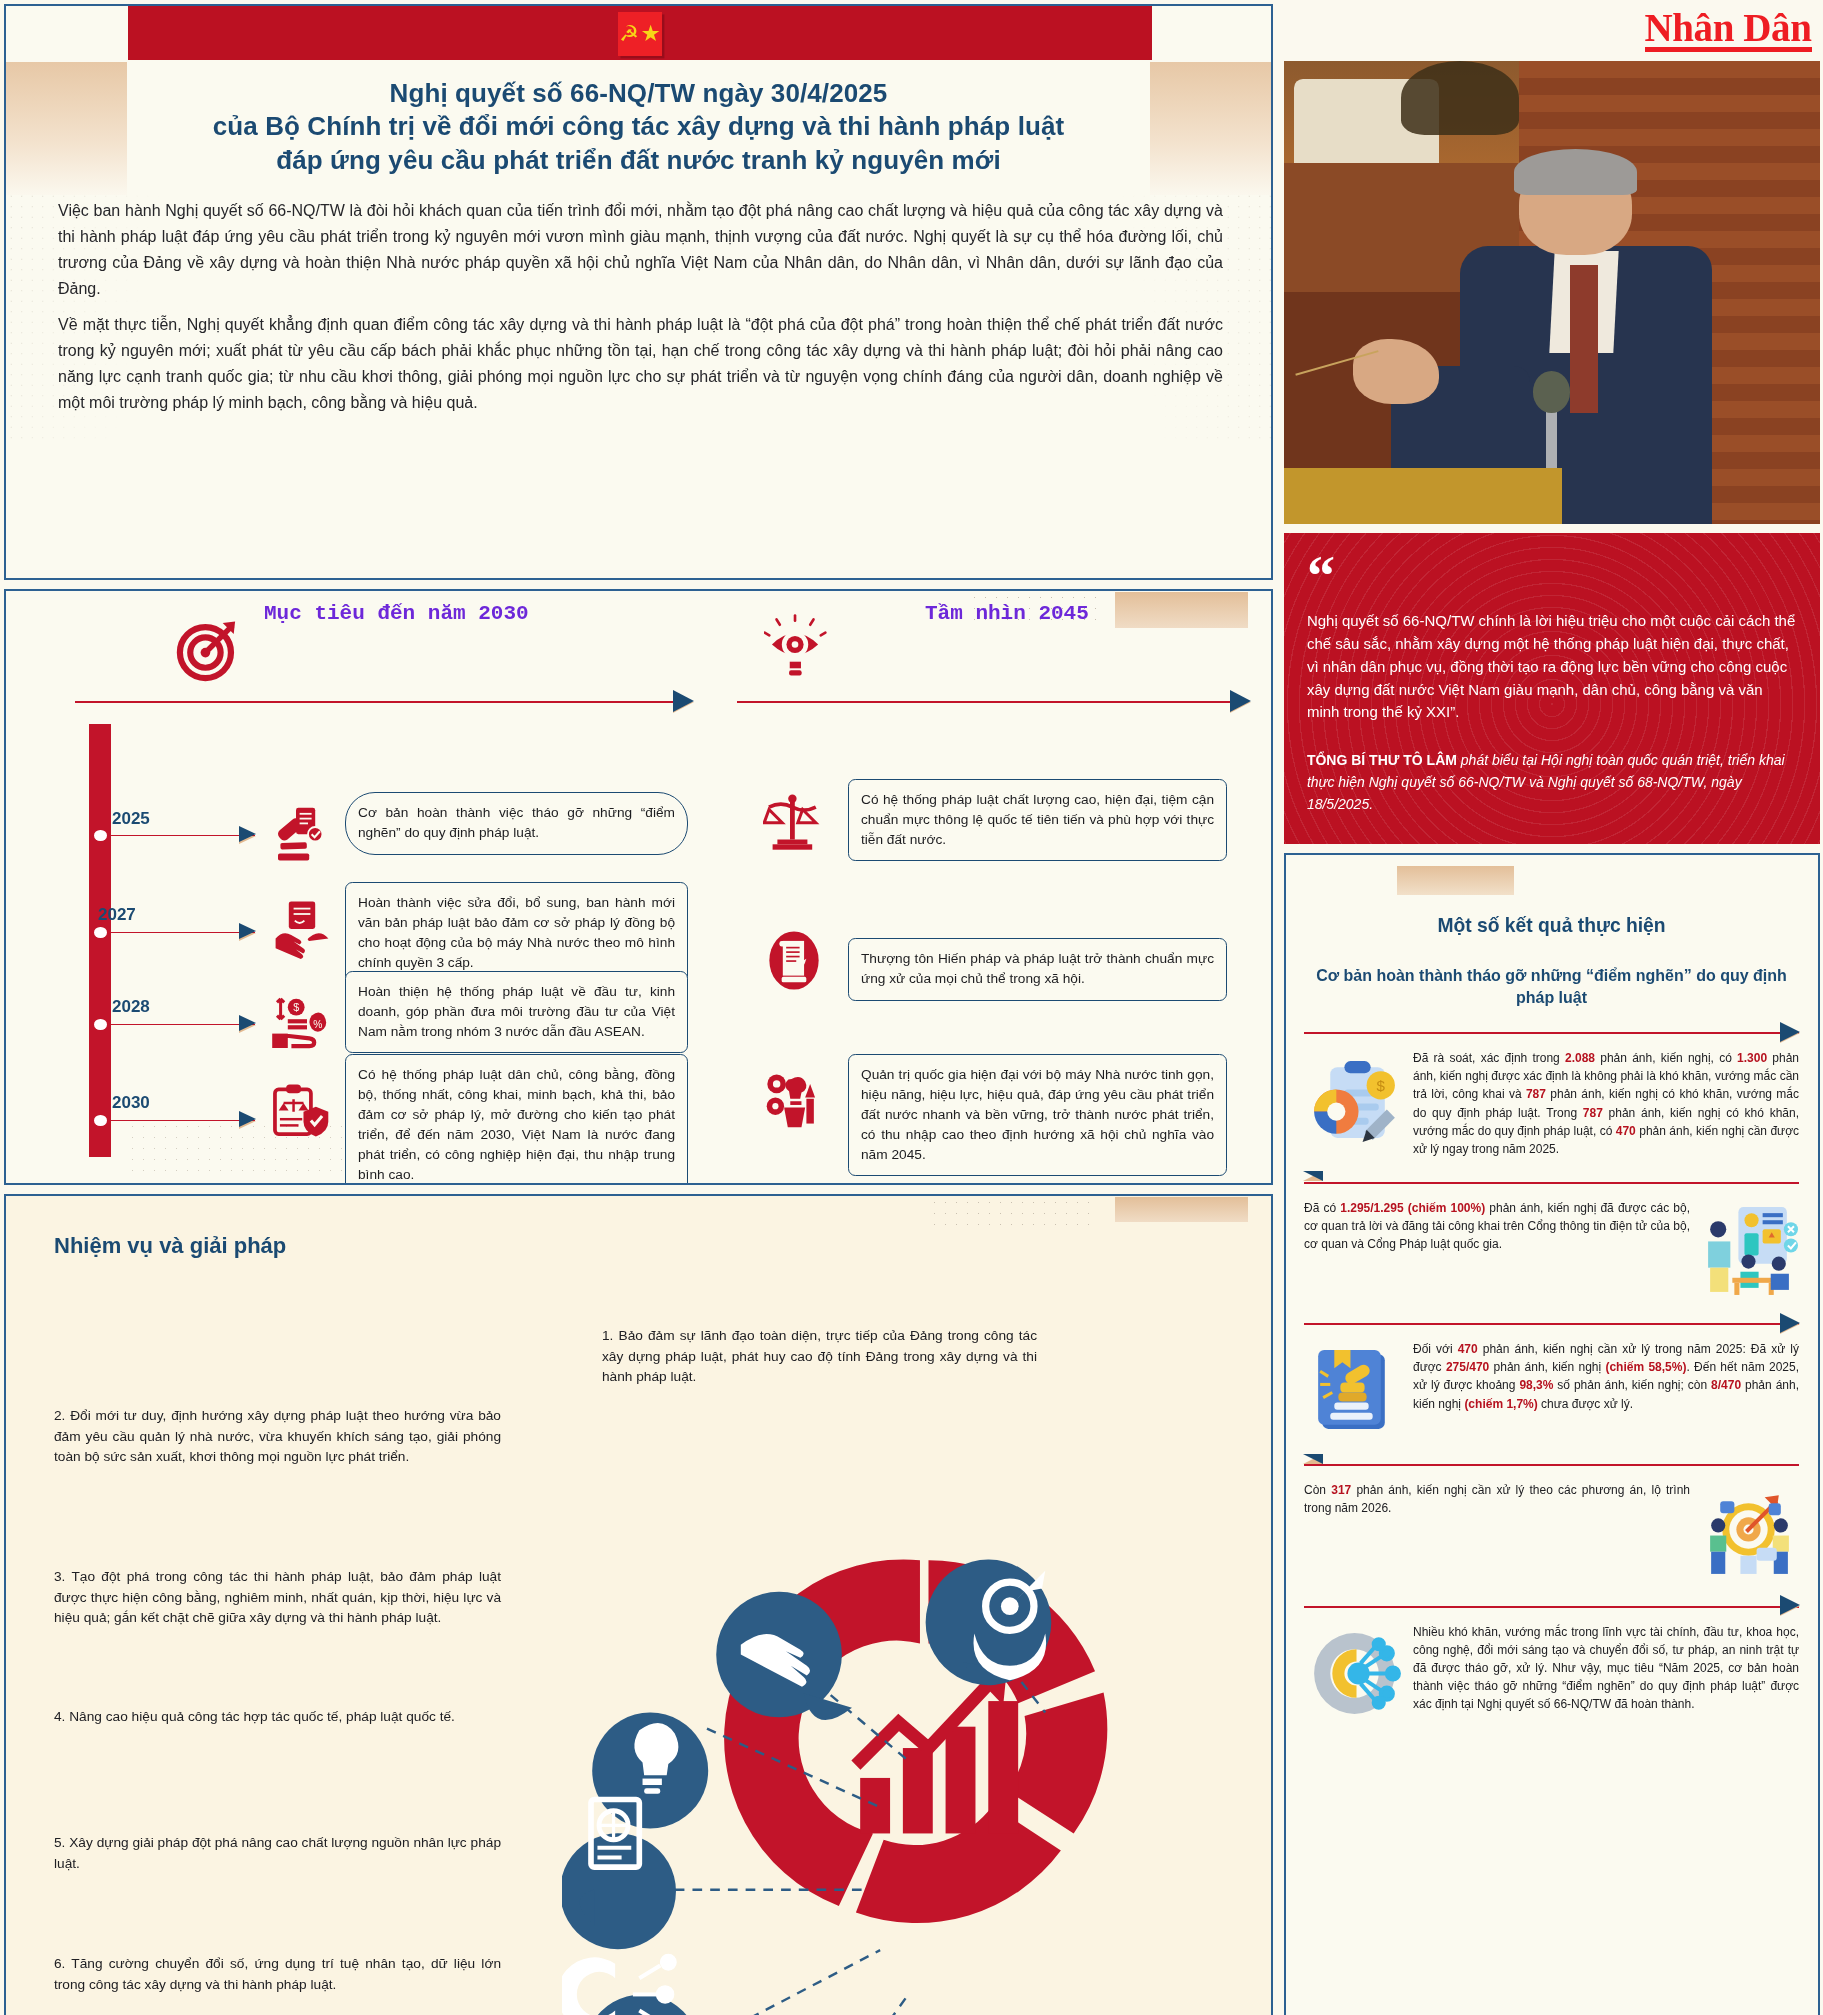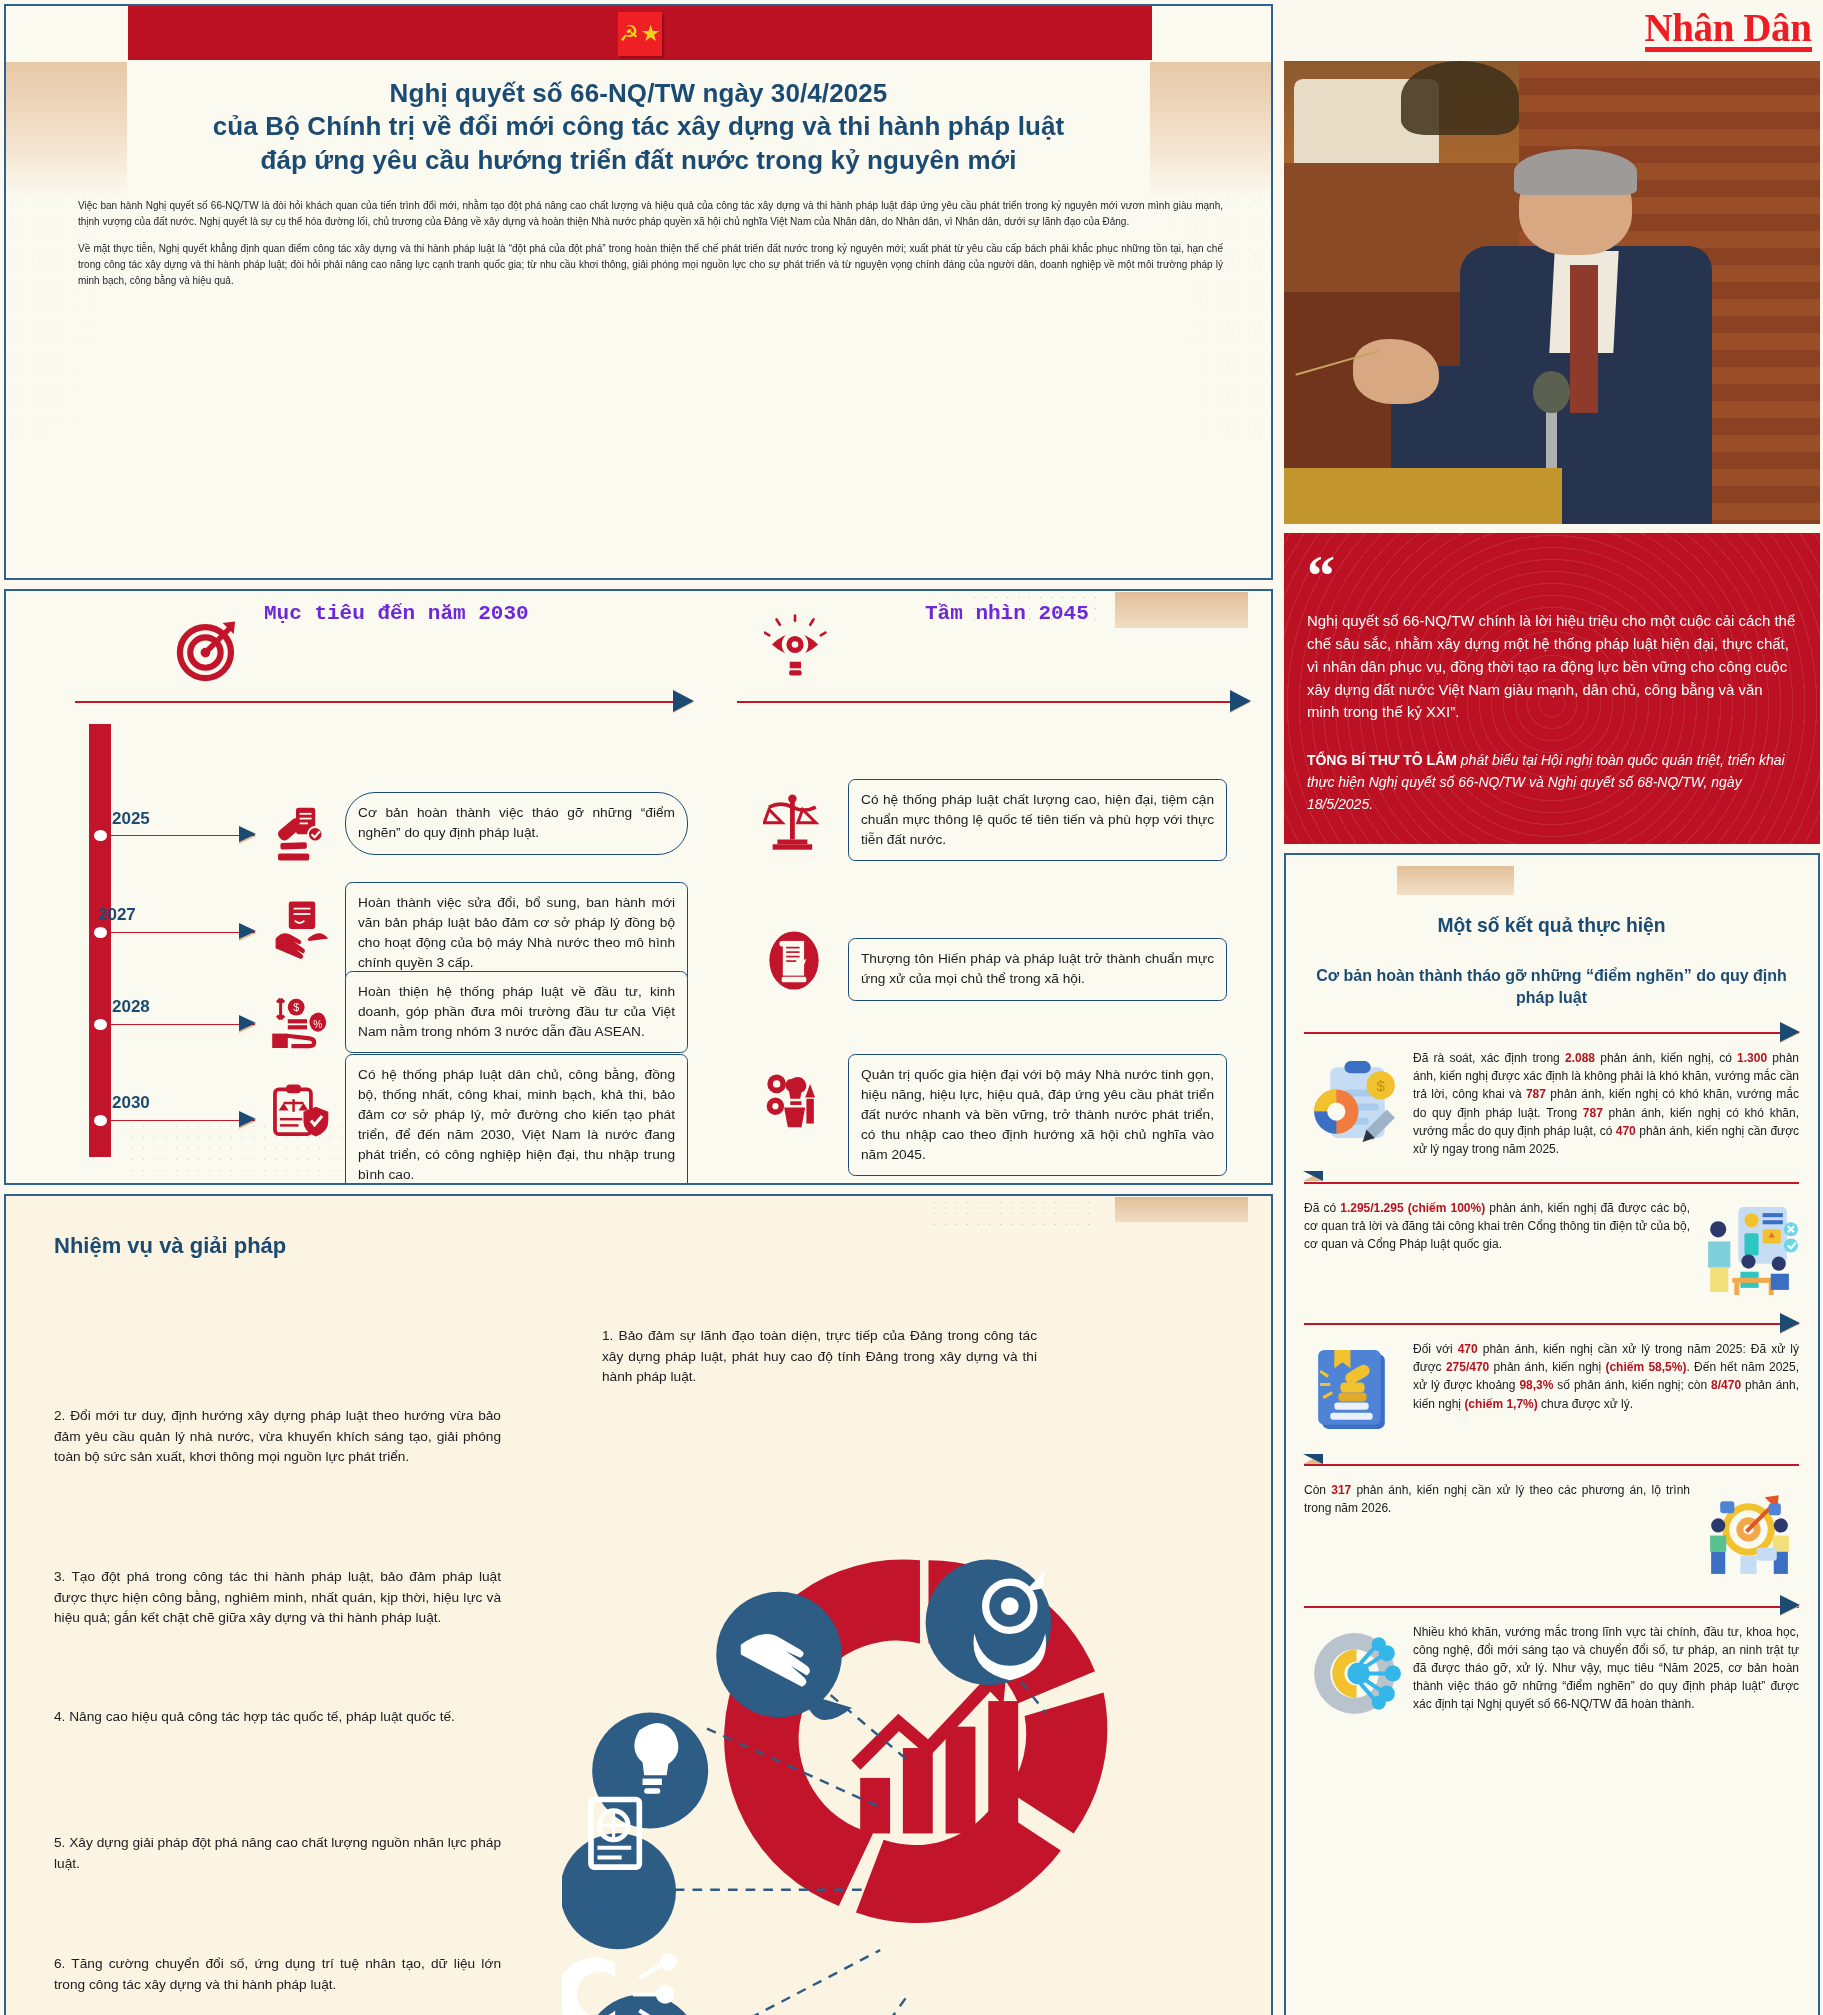--- a/index.html
+++ b/index.html
@@ -77,23 +77,22 @@
   .hdr-title {
     position:relative; margin: 71px auto 0; width: 927px; text-align:center;
     color:#1b4a72; font-weight:800; letter-spacing:0.1px;
   }
   .hdr-title .t1 { font-size:26px; line-height:1.28; }
   .hdr-title .t2 { font-size:26px; line-height:1.28; }
   .hdr-title .t3 { font-size:26px; line-height:1.28; }
 
   .hdr-body { position:relative; margin: 21px 48px 0 52px; }
   .hdr-body p {
-    font-size:10px; line-height:1.62; color:#26262a; text-align:justify;
+    font-size:16px; line-height:1.62; color:#26262a; text-align:justify;
     margin-bottom:10.5px;
-    margin-left:20px;
   }
 
   
   .tl { height: 596px; }
   .tl-dots-tr {
     position:absolute; right:169px; top:1.6px; width:133px; height:36px;
     background-image: radial-gradient(#b3aa9b 0.7px, transparent 0.7px);
     background-size: 11px 11px; opacity:.75;
   }
   .tl-tan-tr {
@@ -246,21 +245,21 @@
       <div class="flag-band">
         <div class="flag-glyph">
           <span class="hs">☭</span>
           <span class="st">★</span>
         </div>
       </div>
 
       <div class="hdr-title">
         <div class="t1">Nghị quyết số 66-NQ/TW ngày 30/4/2025</div>
         <div class="t2">của Bộ Chính trị về đổi mới công tác xây dựng và thi hành pháp luật</div>
-        <div class="t3">đáp ứng yêu cầu hướng triển đất nước trong kỷ nguyên mới</div>
+        <div class="t3">đáp ứng yêu cầu phát triển đất nước tranh kỷ nguyên mới</div>
       </div>
 
       <div class="hdr-body">
         <p>Việc ban hành Nghị quyết số 66-NQ/TW là đòi hỏi khách quan của tiến trình đổi mới, nhằm tạo đột phá nâng cao chất lượng và hiệu quả của công tác xây dựng và thi hành pháp luật đáp ứng yêu cầu phát triển trong kỷ nguyên mới vươn mình giàu mạnh, thịnh vượng của đất nước. Nghị quyết là sự cụ thể hóa đường lối, chủ trương của Đảng về xây dựng và hoàn thiện Nhà nước pháp quyền xã hội chủ nghĩa Việt Nam của Nhân dân, do Nhân dân, vì Nhân dân, dưới sự lãnh đạo của Đảng.</p>
         <p>Về mặt thực tiễn, Nghị quyết khẳng định quan điểm công tác xây dựng và thi hành pháp luật là “đột phá của đột phá” trong hoàn thiện thể chế phát triển đất nước trong kỷ nguyên mới; xuất phát từ yêu cầu cấp bách phải khắc phục những tồn tại, hạn chế trong công tác xây dựng và thi hành pháp luật; đòi hỏi phải nâng cao năng lực cạnh tranh quốc gia; từ nhu cầu khơi thông, giải phóng mọi nguồn lực cho sự phát triển và từ nguyện vọng chính đáng của người dân, doanh nghiệp về một môi trường pháp lý minh bạch, công bằng và hiệu quả.</p>
       </div>
     </section>
 
     <section class="panel tl">
       <div class="tl-dots-tr"></div>

